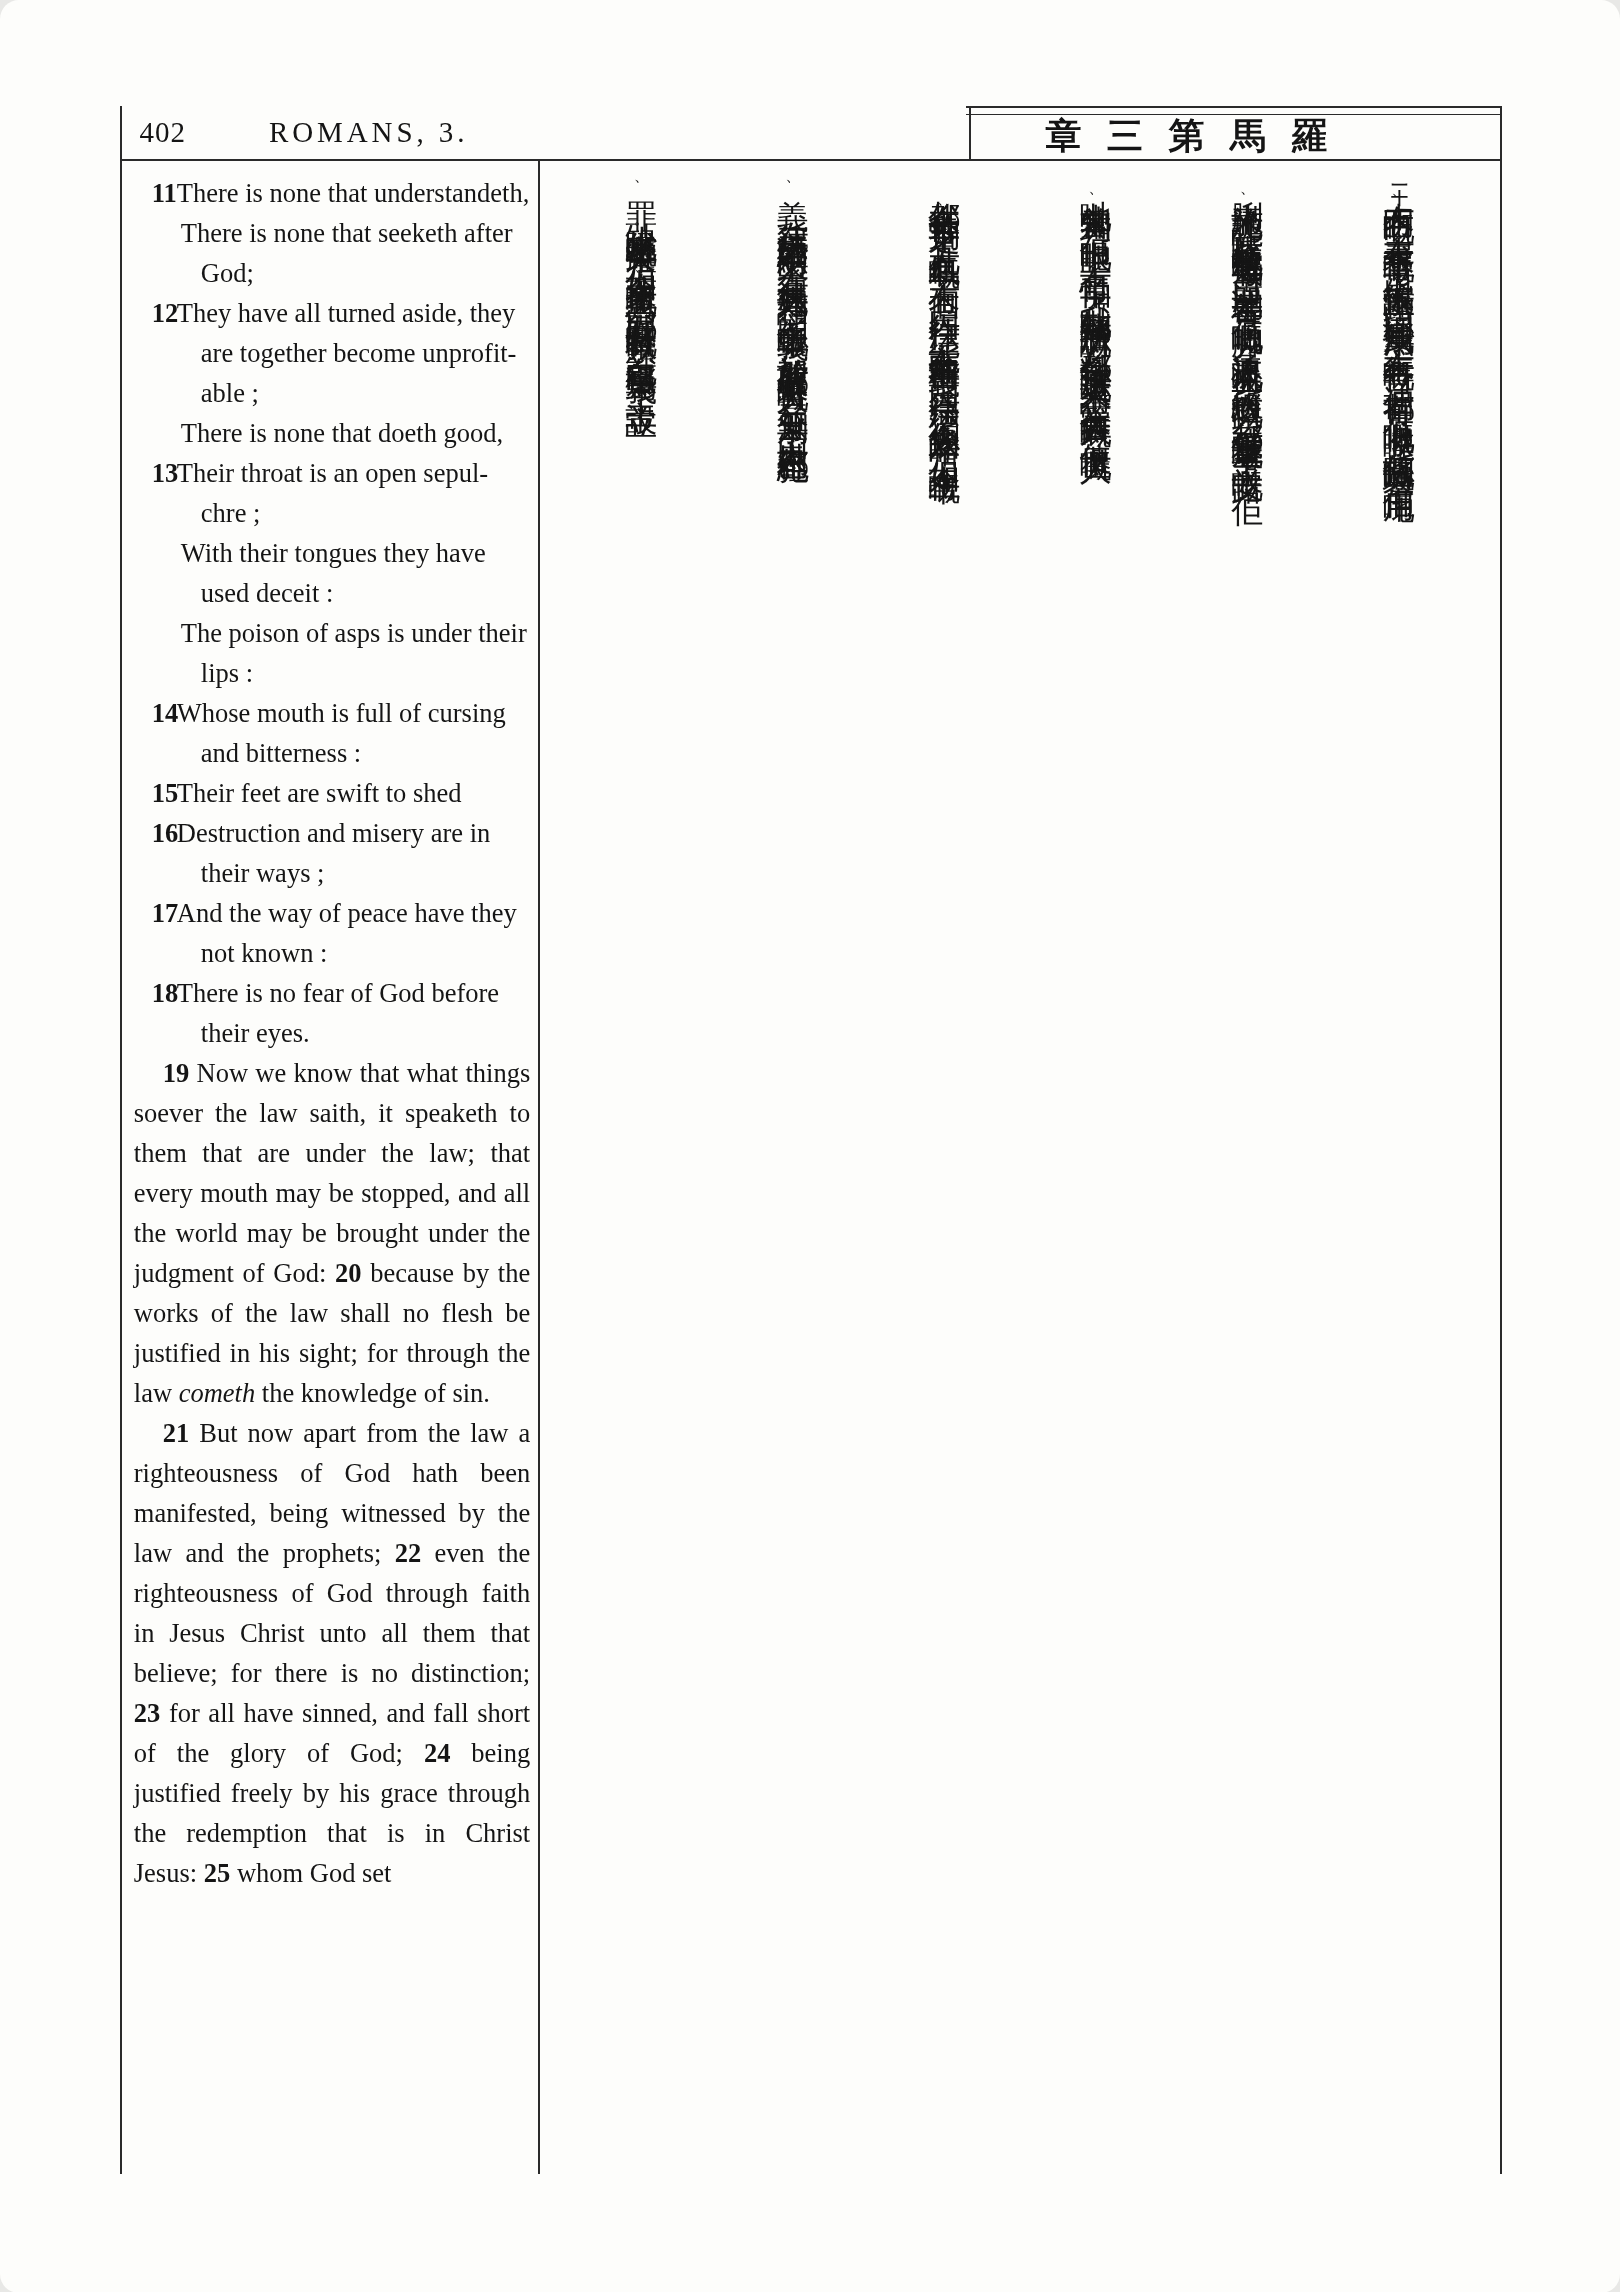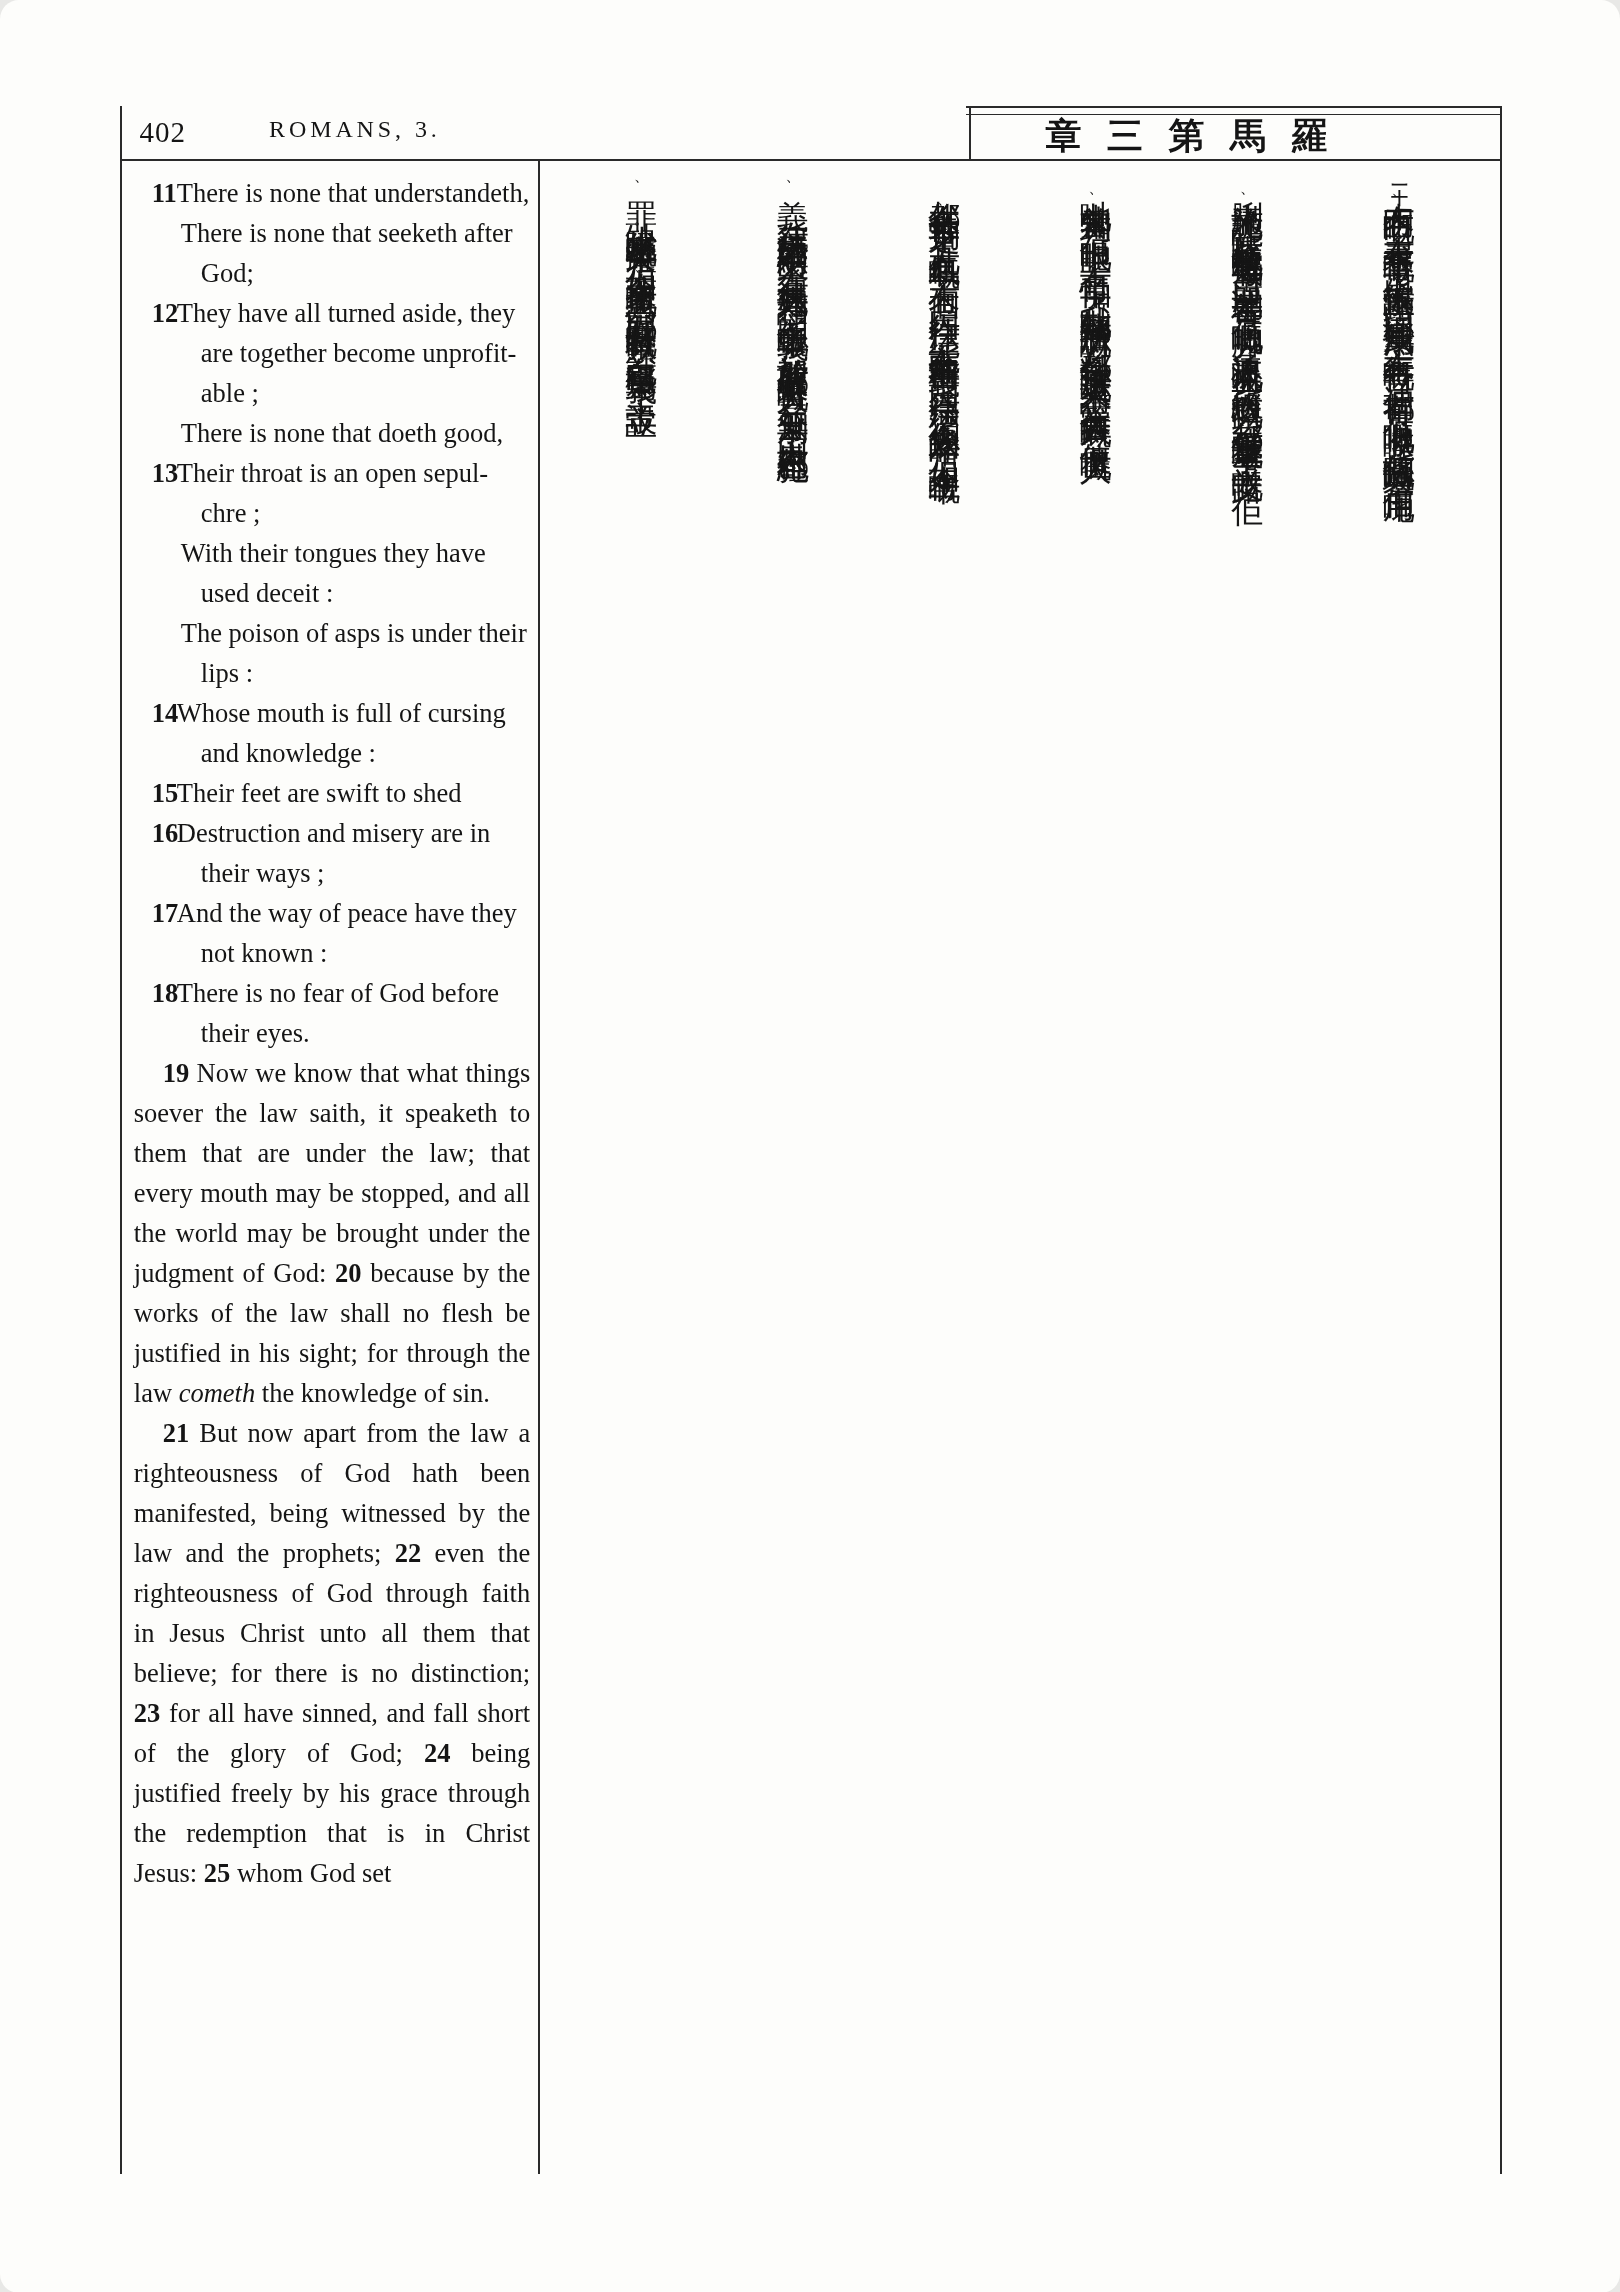--- a/index.html
+++ b/index.html
@@ -15,21 +15,21 @@
     border-left:2px solid #2a2a2a; border-right:2px solid #2a2a2a;
     box-sizing:border-box;
   }
   .rule-tr {
     position:absolute; top:0; right:0; width:534px; height:5.9px;
     border-top:2px solid #2a2a2a; border-bottom:1px solid #2a2a2a;
   }
   .header { position:relative; height:53px; border-bottom:2px solid #2a2a2a; }
   .header-div { position:absolute; left:847px; top:0; height:53px; border-left:2px solid #2a2a2a; }
   .pagenum { position:absolute; left:17.6px; top:9.8px; font-size:29px; letter-spacing:1px; }
-  .title-en { position:absolute; left:147px; top:9.8px; font-size:24px; letter-spacing:3.9px; }
+  .title-en { position:absolute; left:147px; top:9.8px; font-size:29px; letter-spacing:3.9px; }
   .title-zh { position:absolute; right:147px; top:5.9px; font-size:36px; letter-spacing:25.5px; font-weight:bold; white-space:nowrap; }
 
   .bodywrap { position:absolute; top:53px; left:0; right:0; bottom:0; display:flex; }
 
   
   .english {
     width:416px; box-sizing:border-box;
     padding:13.7px 7.8px 0 11.8px;
     font-size:26.5px; line-height:40px;
   }
@@ -77,21 +77,21 @@
           <div class="p-line lv2">are together become unprofit-</div>
           <div class="p-line lv2">able ;</div>
           <div class="p-line lv1">There is none that doeth good,</div>
           <div class="p-line lv0"><span class="vnum">13</span>Their throat is an open sepul-</div>
           <div class="p-line lv2">chre ;</div>
           <div class="p-line lv1">With their tongues they have</div>
           <div class="p-line lv2">used deceit :</div>
           <div class="p-line lv1">The poison of asps is under their</div>
           <div class="p-line lv2">lips :</div>
           <div class="p-line lv0"><span class="vnum">14</span>Whose mouth is full of cursing</div>
-          <div class="p-line lv2">and knowledge :</div>
+          <div class="p-line lv2">and bitterness :</div>
           <div class="p-line lv0"><span class="vnum">15</span>Their feet are swift to shed</div>
           <div class="p-line lv0"><span class="vnum">16</span>Destruction and misery are in</div>
           <div class="p-line lv2">their ways ;</div>
           <div class="p-line lv0"><span class="vnum">17</span>And the way of peace have they</div>
           <div class="p-line lv2">not known :</div>
           <div class="p-line lv0"><span class="vnum">18</span>There is no fear of God before</div>
           <div class="p-line lv2">their eyes.</div>
           <p class="para"><span class="vnum-in">19</span> Now we know that what things soever the law saith, it speaketh to them that are under the law; that every mouth may be stopped, and all the world may be brought under the judgment of God: <span class="vnum-in">20</span> because by the works of the law shall no flesh be justified in his sight; for through the law <span class="em">cometh</span> the knowledge of sin.</p>
           <p class="para"><span class="vnum-in">21</span> But now apart from the law a righteousness of God hath been manifested, being witnessed by the law and the prophets; <span class="vnum-in">22</span> even the righteousness of God through faith in Jesus Christ unto all them that believe; for there is no distinction; <span class="vnum-in">23</span> for all have sinned, and fall short of the glory of God; <span class="vnum-in">24</span> being justified freely by his grace through the redemption that is in Christ Jesus: <span class="vnum-in">25</span> whom God set</p>
         </div>

